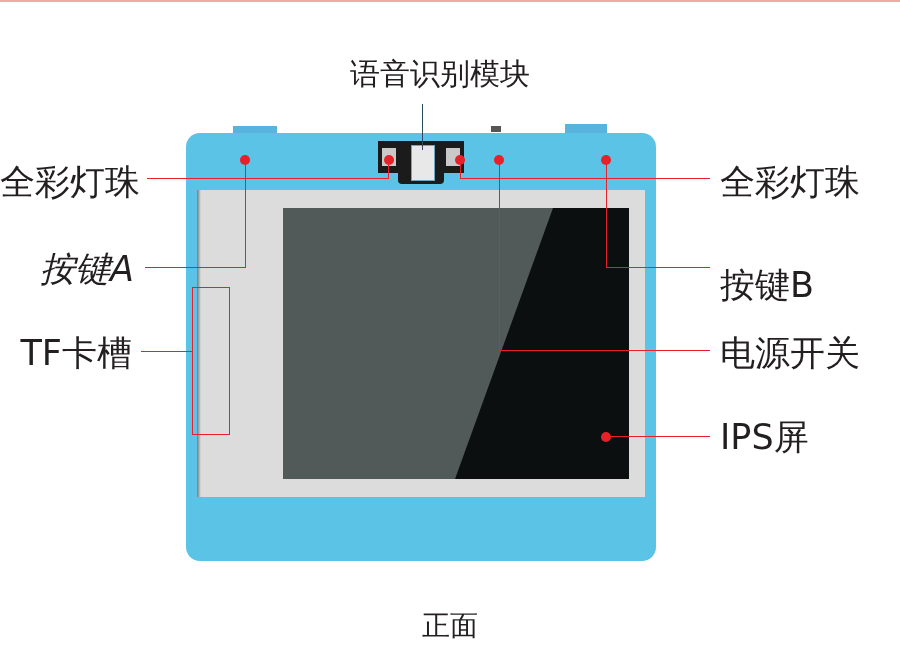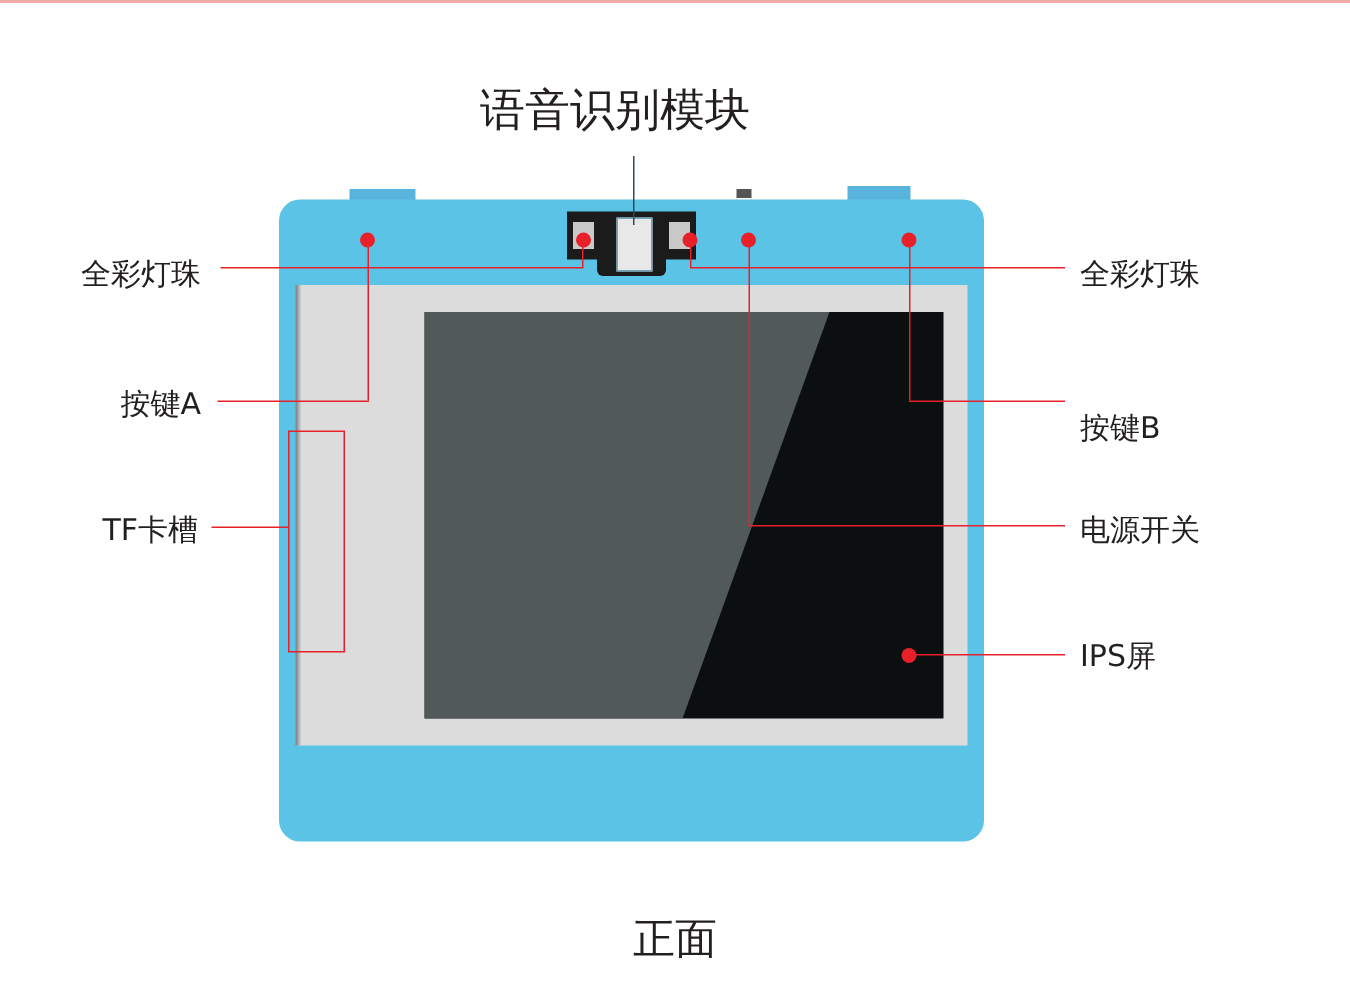--- a/index.html
+++ b/index.html
@@ -3,23 +3,23 @@
   <meta charset="utf-8">
   <style>
     html, body { margin: 0; padding: 0; }
     body {
       width: 900px; height: 669px; position: relative; overflow: hidden;
       background: #ffffff;
       font-family: "DejaVu Sans", "Liberation Sans", sans-serif;
       color: #231f20;
     }
     .topline { position: absolute; left: 0; top: 0; width: 900px; height: 2px; background: #f4a9a9; }
-    .label { position: absolute; font-size: 20px; line-height: 34px; white-space: nowrap; letter-spacing: 0px; }
+    .label { position: absolute; font-size: 35px; line-height: 34px; white-space: nowrap; letter-spacing: 0px; }
     .label.right-align { text-align: right; }
-    .title { position: absolute; font-size: 30px; line-height: 36px; left: 320px; top: 56px; width: 210px; text-align: left; }
+    .title { position: absolute; font-size: 30px; line-height: 36px; left: 320px; top: 56px; width: 210px; text-align: right; }
     .footer { position: absolute; font-size: 28px; line-height: 48px; left: 370px; top: 602px; width: 160px; text-align: center; }
     .rline { position: absolute; background: #e8202a; }
     .dot { position: absolute; width: 10px; height: 10px; border-radius: 50%; background: #e8202a; }
     .device { position: absolute; left: 186px; top: 133px; width: 470px; height: 428px; background: #5bc3e6; border-radius: 14px; }
     .tab { position: absolute; background: #58b4dc; height: 10px; }
     .bezel { position: absolute; left: 197px; top: 190px; width: 448px; height: 307px; background: #dcdcdc; }
     .bezel-shadow { position: absolute; left: 197px; top: 190px; width: 4px; height: 307px; background: linear-gradient(to right, #1a2b35, #dcdcdc); opacity: .55; }
     .screen { position: absolute; left: 283px; top: 208px; width: 346px; height: 271px; background: #0b0f0f; overflow: hidden; }
     .screen svg { position: absolute; left: 0; top: 0; }
     .cam-housing { position: absolute; left: 378px; top: 141px; width: 86px; height: 32px; background: #1b1b1b; }
@@ -80,21 +80,21 @@
   <div class="rline" style="left:499px; top:350px; width:211px; height:1px;"></div>
 
   <div class="dot" style="left:601px; top:432px;"></div>
   <div class="rline" style="left:606px; top:436px; width:104px; height:1px;"></div>
 
   <div class="tf-box"></div>
   <div class="rline" style="left:141px; top:351px; width:51px; height:1px;"></div>
 </div>
 
 <div class="label right-align" style="left:0px; top:165px; width:134px;">全彩灯珠</div>
-<div class="label right-align" style="left:0px; top:252px; width:134px;">按键A</div>
+<div class="label right-align" style="left:0px; top:252px; width:134px;font-style:italic;">按键A</div>
 <div class="label right-align" style="left:0px; top:336px; width:132px;">TF卡槽</div>
 
 <div class="label" style="left:720px; top:165px;">全彩灯珠</div>
 <div class="label" style="left:720px; top:268px;">按键B</div>
 <div class="label" style="left:720px; top:336px;text-align:center;">电源开关</div>
 <div class="label" style="left:720px; top:420px;">IPS屏</div>
 
 <div class="footer">正面</div>
 
 </body></html>

